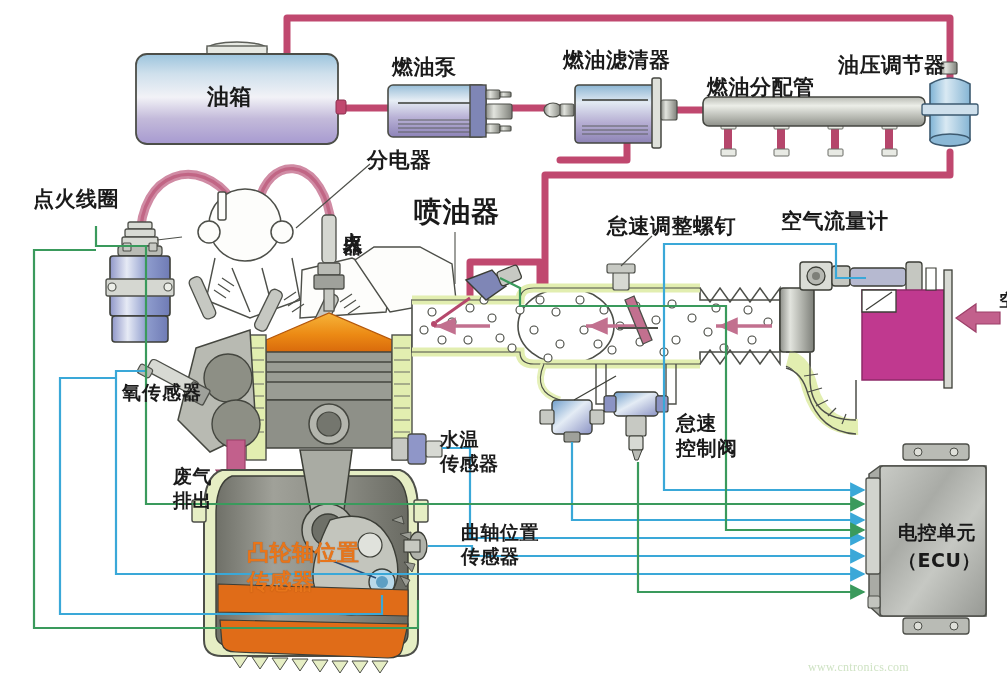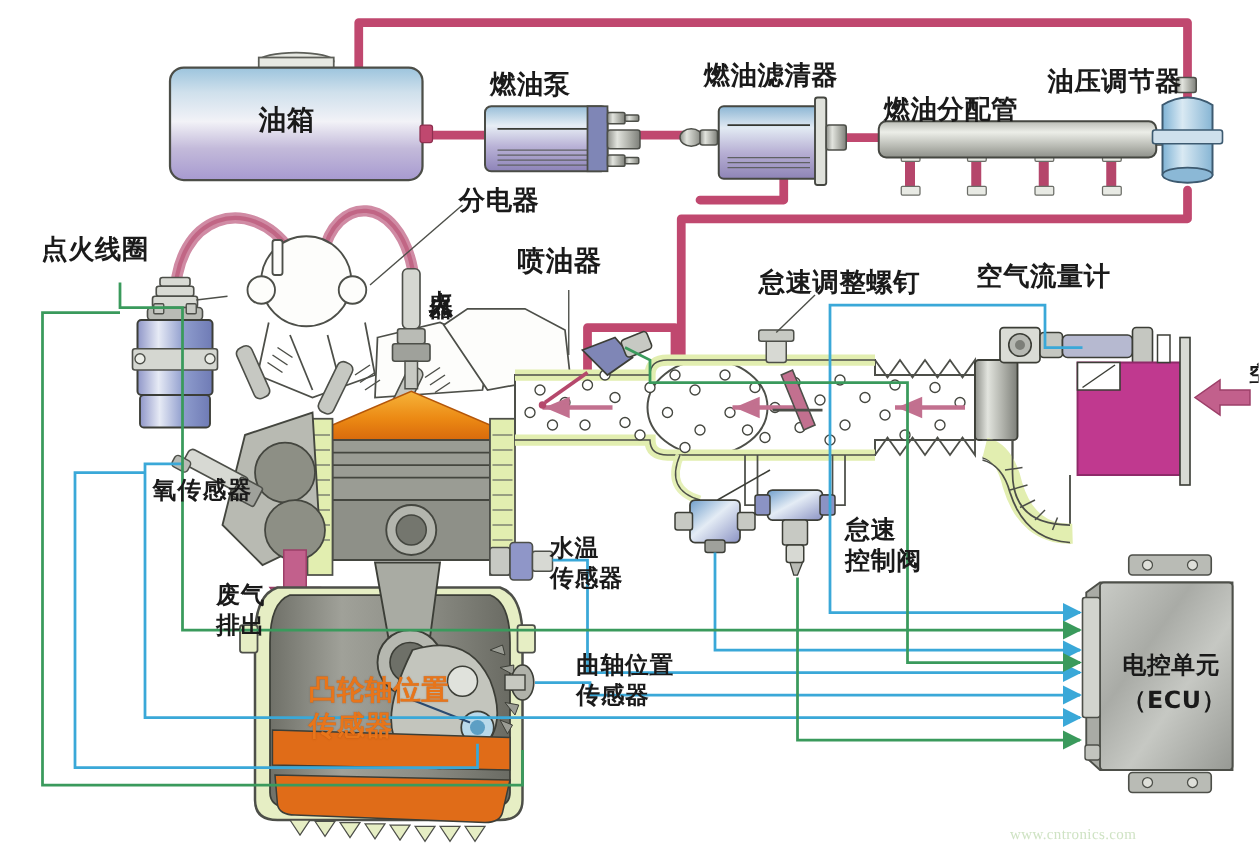--- a/index.html
+++ b/index.html
@@ -573,21 +573,21 @@
   <div class="lbl" style="left:707px;top:75px;font-size:21px;">燃油分配管</div>
 
   <div class="lbl" style="left:838px;top:53px;font-size:21px;">油压调节器</div>
 
   <div class="lbl" style="left:367px;top:148px;font-size:21px;">分电器</div>
 
   <div class="lbl" style="left:33px;top:187px;font-size:21px;">点火线圈</div>
 
   <div class="lbl vert" style="left:343px;top:216px;font-size:20px;">点火器</div>
 
-  <div class="lbl" style="left:414px;top:197px;font-size:22px;">喷油器</div>
+  <div class="lbl" style="left:414px;top:197px;font-size:28px;font-family:Liberation Mono, monospace;">喷油器</div>
 
   <div class="lbl" style="left:607px;top:214px;font-size:21px;">怠速调整螺钉</div>
 
   <div class="lbl" style="left:781px;top:209px;font-size:21px;">空气流量计</div>
 
   <div class="lbl vert" style="left:122px;top:381px;font-size:19px;width:46px;
        writing-mode:horizontal-tb;text-orientation:mixed;letter-spacing:1px;line-height:1.2;">氧传感器</div>
 
   <div class="lbl" style="left:173px;top:465px;font-size:19px;width:30px;line-height:1.25;text-align:center;">废气
 排出</div>

